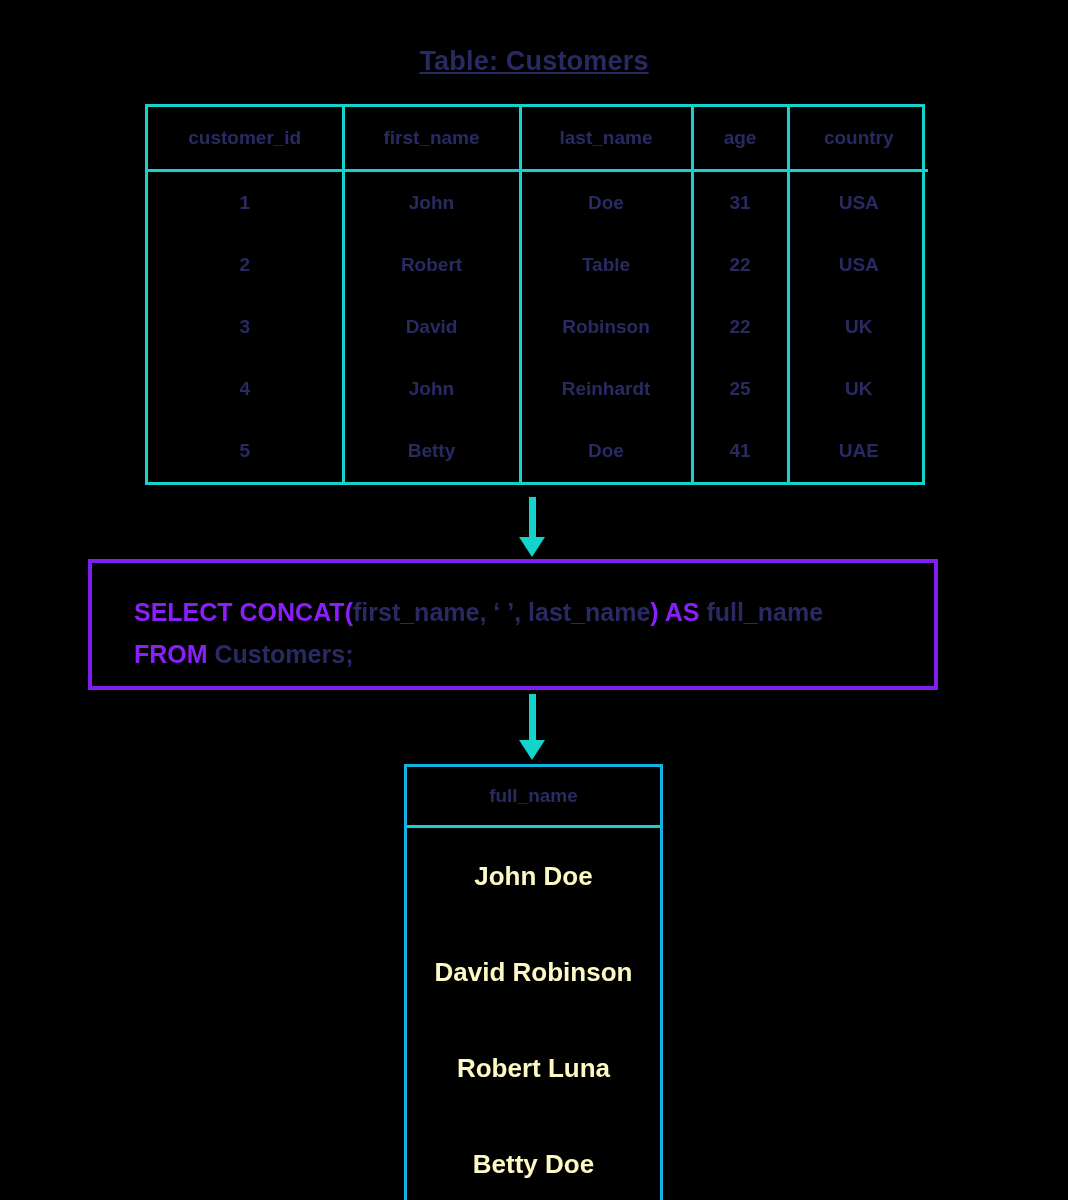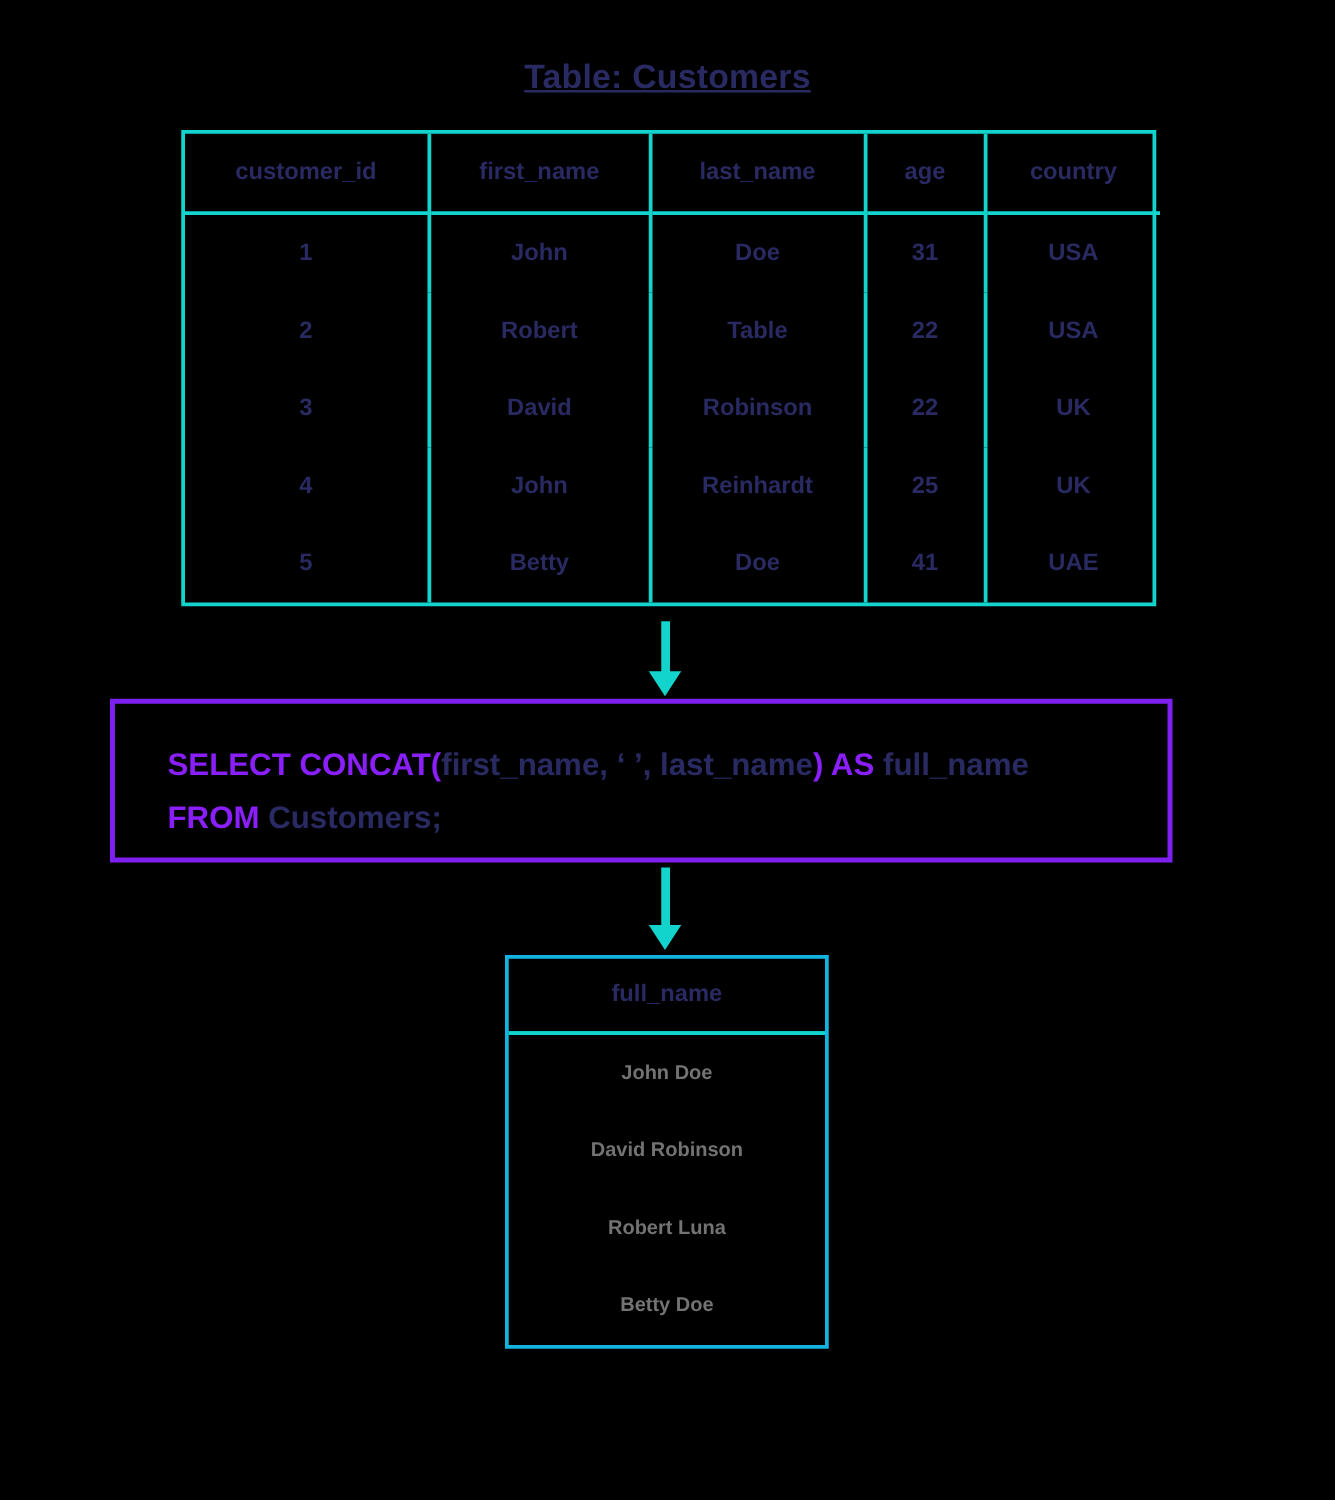--- a/index.html
+++ b/index.html
@@ -140,25 +140,25 @@
     height: 58px;
     color: #2a2a63;
     font-size: 19px;
     font-weight: 700;
     text-align: center;
     border-bottom: 3px solid #12d4cd;
     padding: 0;
   }
   .result-table td {
     height: 62px;
-    color: #737373;
-    font-size: 16px;
-    font-weight: 700;
-    text-align: center;
-    padding: 0;
+    color: #fef9c3;
+    font-size: 26px;
+    font-weight: 700;
+    text-align: center;
+    padding: 17px;
   }
 </style>
 </head>
 <body>
 
 <div class="page-title">Table: Customers</div>
 
 <div class="source-table">
   <table>
     <colgroup>

